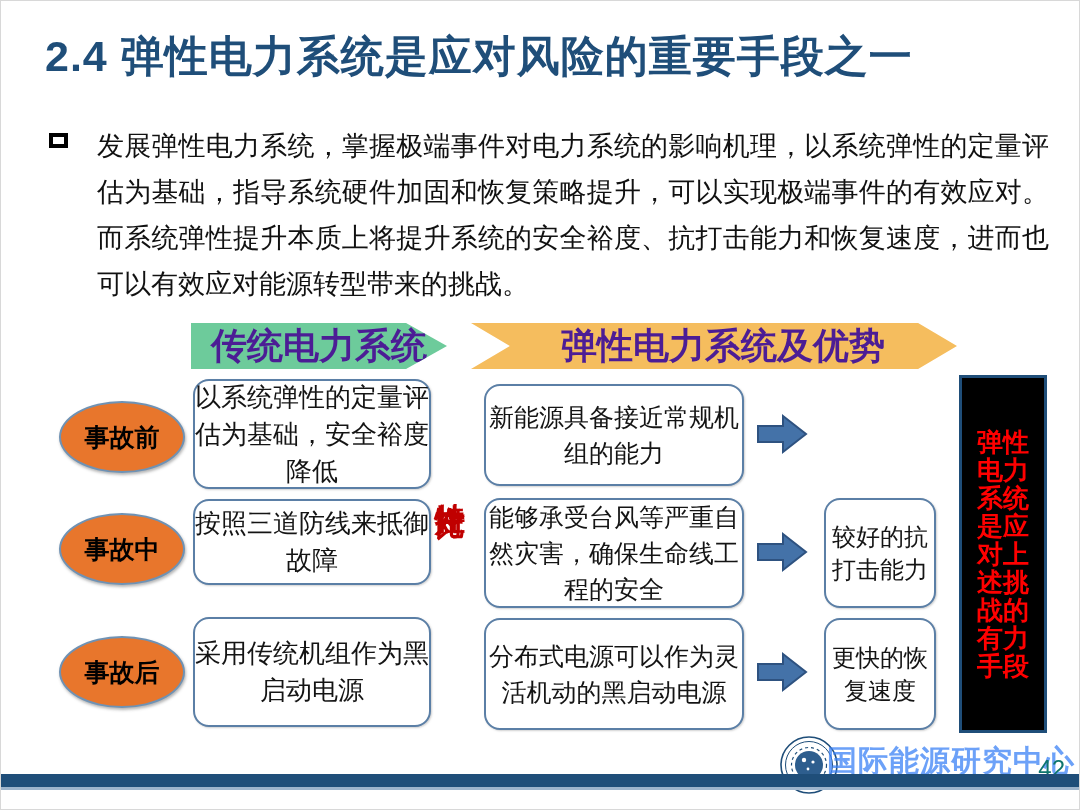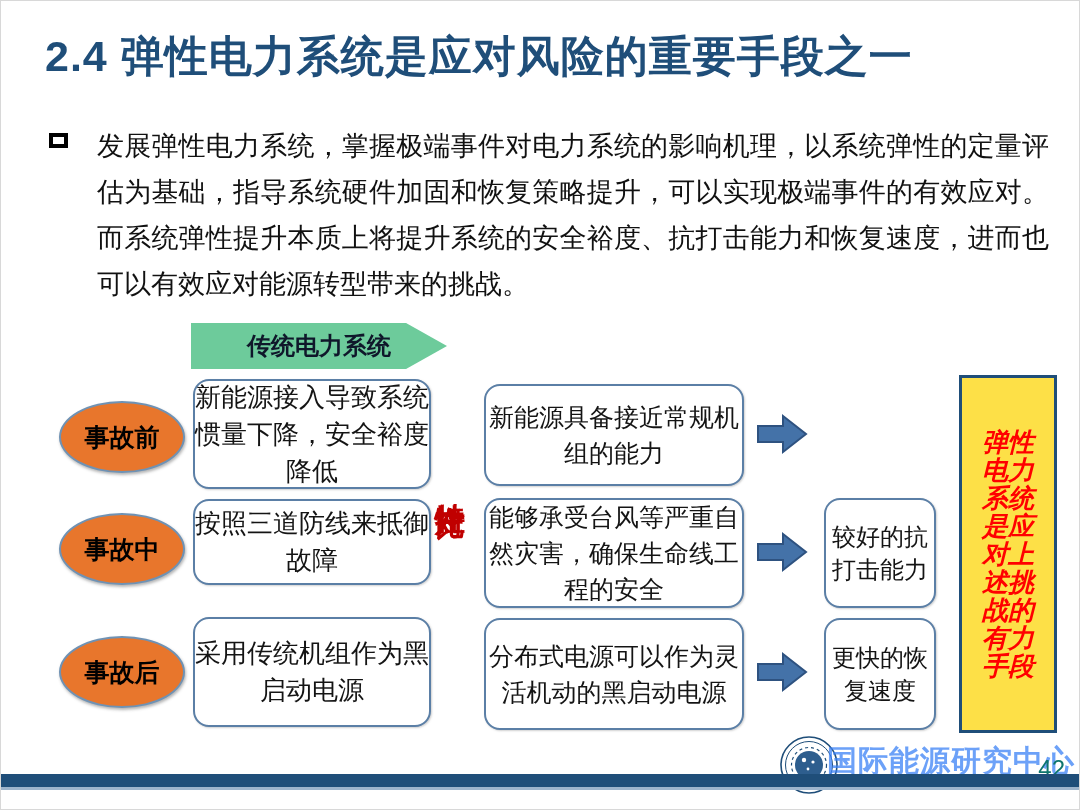--- a/index.html
+++ b/index.html
@@ -23,21 +23,21 @@
     border:4px solid #000;box-sizing:border-box;
   }
   #bullet-text{
     margin-left:48px;font-size:27px;color:#111;line-height:46px;
     text-align:justify;text-justify:inter-ideograph;
   }
 
   
   .banner{
     position:absolute;display:flex;align-items:center;justify-content:center;
-    font-size:24px;font-weight:bold;color:#0f172a;
+    font-size:36px;font-weight:bold;color:#4c1d95;
   }
   #banner-traditional{
     left:190px;top:322px;width:256px;height:46px;background:#6DCB9B;
     clip-path:polygon(0 0,84% 0,100% 50%,84% 100%,0 100%);
   }
   #banner-resilient{
     left:470px;top:322px;width:486px;height:46px;background:#F5BD5E;
     clip-path:polygon(0 0,92% 0,100% 50%,92% 100%,0 100%,8% 50%);
     padding-left:18px;box-sizing:border-box;
   }
@@ -89,24 +89,24 @@
   #compare-label{
     position:absolute;left:433px;top:478px;width:34px;
     font-size:30px;font-weight:bold;color:#C00000;
     line-height:36px;text-align:center;
     writing-mode:vertical-rl;text-orientation:upright;
     letter-spacing:2px;
   }
 
   
   #conclusion-box{
-    position:absolute;left:958px;top:374px;width:98px;height:358px;
-    box-sizing:border-box;background:#fde047;
+    position:absolute;left:958px;top:374px;width:88px;height:358px;
+    box-sizing:border-box;background:#000000;
     border:3px solid #1F4E79;
-    display:flex;align-items:center;justify-content:center;font-style:italic;
+    display:flex;align-items:center;justify-content:center;
   }
   #conclusion-text{
     font-size:26px;font-weight:bold;color:#FF0000;line-height:28px;
     text-align:center;width:60px;word-break:break-all;letter-spacing:0px;
   }
 
   
   #footer-bar{
     position:absolute;left:0;top:773px;width:1080px;height:13px;
     background:#1F4E79;
@@ -143,33 +143,36 @@
   <div id="title">2.4 弹性电力系统是应对风险的重要手段之一</div>
 
   <div id="bullet-block">
     <div id="bullet-marker"></div>
     <div id="bullet-text">发展弹性电力系统，掌握极端事件对电力系统的影响机理，以系统弹性的定量评估为基础，指导系统硬件加固和恢复策略提升，可以实现极端事件的有效应对。而系统弹性提升本质上将提升系统的安全裕度、抗打击能力和恢复速度，进而也可以有效应对能源转型带来的挑战。</div>
   </div>
 
   <div class="banner" id="banner-traditional">
     <span>传统电力系统</span>
   </div>
+  <div class="banner" id="banner-resilient">
+    <span>弹性电力系统及优势</span>
+  </div>
 
   <div class="stage-ellipse" id="stage-0">
     <span>事故前</span>
   </div>
   <div class="stage-ellipse" id="stage-1">
     <span>事故中</span>
   </div>
   <div class="stage-ellipse" id="stage-2">
     <span>事故后</span>
   </div>
 
   <div class="rbox trad-box" id="trad-0">
-    <span>新能源接入导致系统惯量下降，安全裕度降低</span>
+    <span>以系统弹性的定量评估为基础，安全裕度降低</span>
   </div>
   <div class="rbox trad-box" id="trad-1">
     <span>按照三道防线来抵御故障</span>
   </div>
   <div class="rbox trad-box" id="trad-2">
     <span>采用传统机组作为黑启动电源</span>
   </div>
 
   <div id="compare-label">特性对比</div>
 

